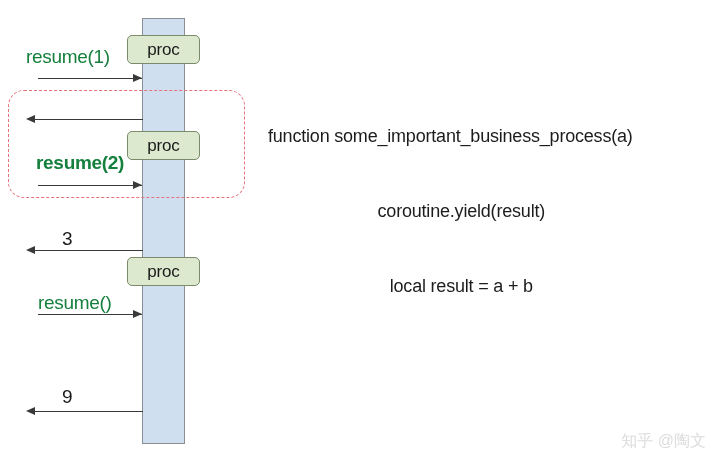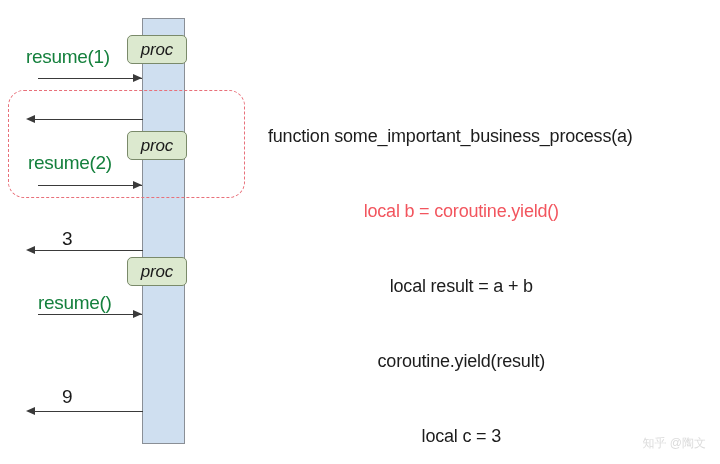--- a/index.html
+++ b/index.html
@@ -26,33 +26,32 @@
     width: 43px;
     height: 426px;
     background: #cfdff0;
     border: 1.5px solid #8a8f96;
     box-sizing: border-box;
   }
 
   
   .proc-box {
     position: absolute;
-    width: 60px;
+    width: 73px;
     height: 29px;
     background: #dce9cf;
     border: 1.5px solid #7a8a6a;
     border-radius: 5px;
     box-sizing: border-box;
     display: flex;
     align-items: center;
     justify-content: center;
     font-size: 17px;
     color: #1a1a1a;
     letter-spacing: -0.2px;
-    font-style: italic;
   }
   .proc-1 { left: 127px; top: 35px; }
   .proc-2 { left: 127px; top: 131px; }
   .proc-3 { left: 127px; top: 257px; }
 
   
   .loop-box {
     position: absolute;
     left: 8px;
     top: 90px;
@@ -113,21 +112,21 @@
   }
   .code-line { display: block; text-align: center; }
   .code-line.indent { padding-left: 22px; }
   .code-line.hl { color: #f2555e; }
 
   
   .watermark {
     position: absolute;
     right: 14px;
     bottom: 12px;
-    font-size: 12px;
+    font-size: 16px;
     color: #dcdcdc;
     white-space: nowrap;
     user-select: none;
   }
 </style>
 </head>
 <body>
 
 <div id="canvas">
 
@@ -145,42 +144,40 @@
     <span>proc</span>
   </div>
 
   <div class="arrow-label" style="left:26px; top:46px;">resume(1)</div>
   <div class="arrow-line" style="left:38px; top:78px; width:104px;"></div>
   <div class="arrow-head right" style="left:133px; top:73.5px;"></div>
 
   <div class="arrow-line" style="left:32px; top:119px; width:111px;"></div>
   <div class="arrow-head left" style="left:26px; top:114.5px;"></div>
 
-  <div class="arrow-label" style="left:28px; top:152px;">resume(2)</div>
+  <div class="arrow-label" style="left:36px; top:152px;font-weight:bold;">resume(2)</div>
   <div class="arrow-line" style="left:38px; top:185px; width:104px;"></div>
   <div class="arrow-head right" style="left:133px; top:180.5px;"></div>
 
   <div class="num-label" style="left:62px; top:228px;">3</div>
   <div class="arrow-line" style="left:32px; top:250px; width:111px;"></div>
   <div class="arrow-head left" style="left:26px; top:245.5px;"></div>
 
   <div class="arrow-label" style="left:38px; top:292px;">resume()</div>
   <div class="arrow-line" style="left:38px; top:314px; width:104px;"></div>
   <div class="arrow-head right" style="left:133px; top:309.5px;"></div>
 
   <div class="num-label" style="left:62px; top:386px;">9</div>
   <div class="arrow-line" style="left:32px; top:411px; width:111px;"></div>
   <div class="arrow-head left" style="left:26px; top:406.5px;"></div>
 
   <div class="code-block">
     <span class="code-line">function some_important_business_process(a)</span>
-    <span class="code-line indent hl">local b = coroutine.yield()</span>
+    <span class="code-line indent">coroutine.yield(result)</span>
     <span class="code-line indent">local result = a + b</span>
-    <span class="code-line indent">coroutine.yield(result)</span>
-    <span class="code-line indent">local c = 3</span>
     
     
     
   </div>
 
   <div class="watermark">知乎 @陶文</div>
 
 </div>
 
 </body></html>

